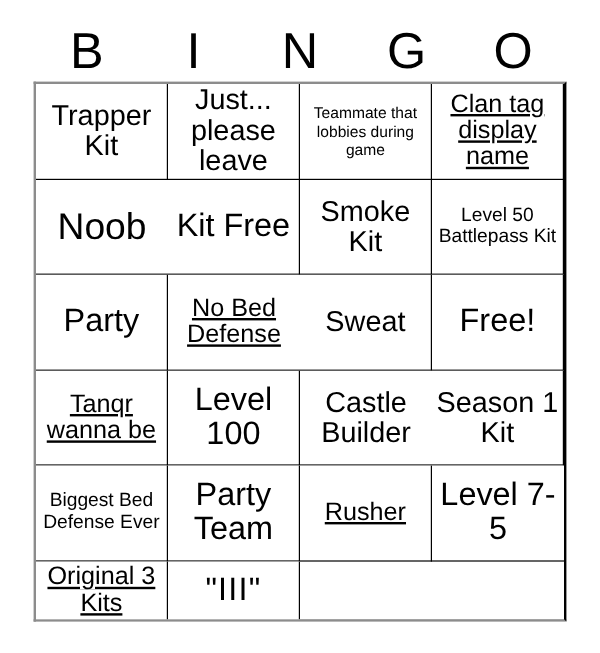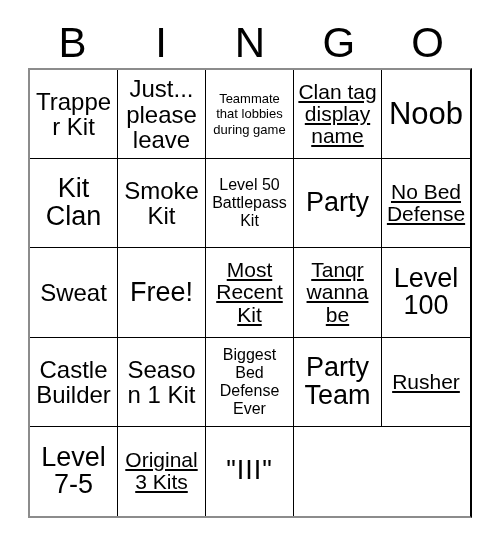--- a/index.html
+++ b/index.html
@@ -46,21 +46,21 @@
 
   
   #bingo-grid {
     position: absolute;
     left: 28px;
     top: 68px;
     width: 444px;
     height: 450px;
     box-sizing: border-box;
     display: grid;
-    grid-template-columns: repeat(5, 1fr);
+    grid-template-columns: repeat(4, 1fr);
     grid-template-rows: repeat(5, 1fr);
     border-top: 2px solid #8c8c8c;
     border-left: 2px solid #8c8c8c;
     border-right: 2px solid #000000;
     border-bottom: 2px solid #8c8c8c;
     background: #ffffff;
   }
 
   .bingo-cell {
     box-sizing: border-box;
@@ -126,42 +126,39 @@
       <div class="bingo-cell fs-xs">
         <span class="cell-text">Teammate that lobbies during game</span>
       </div>
       <div class="bingo-cell fs-md">
         <span class="cell-text">Clan tag display name</span>
       </div>
       <div class="bingo-cell fs-xxl">
         <span class="cell-text">Noob</span>
       </div>
       <div class="bingo-cell fs-xl">
-        <span class="cell-text">Kit Clan</span>
+        <span class="cell-text">Kit Free</span>
       </div>
       <div class="bingo-cell fs-lg">
         <span class="cell-text">Smoke Kit</span>
       </div>
       <div class="bingo-cell fs-sm">
         <span class="cell-text">Level 50 Battlepass Kit</span>
       </div>
       <div class="bingo-cell fs-xl">
         <span class="cell-text">Party</span>
       </div>
       <div class="bingo-cell fs-md">
         <span class="cell-text">No Bed Defense</span>
       </div>
       <div class="bingo-cell fs-lg">
         <span class="cell-text">Sweat</span>
       </div>
       <div class="bingo-cell fs-xl free-space-cell">
         <span class="cell-text">Free!</span>
-      </div>
-      <div class="bingo-cell fs-md">
-        <span class="cell-text">Most Recent Kit</span>
       </div>
       <div class="bingo-cell fs-md">
         <span class="cell-text">Tanqr wanna be</span>
       </div>
       <div class="bingo-cell fs-xl">
         <span class="cell-text">Level 100</span>
       </div>
       <div class="bingo-cell fs-lg">
         <span class="cell-text">Castle Builder</span>
       </div>

